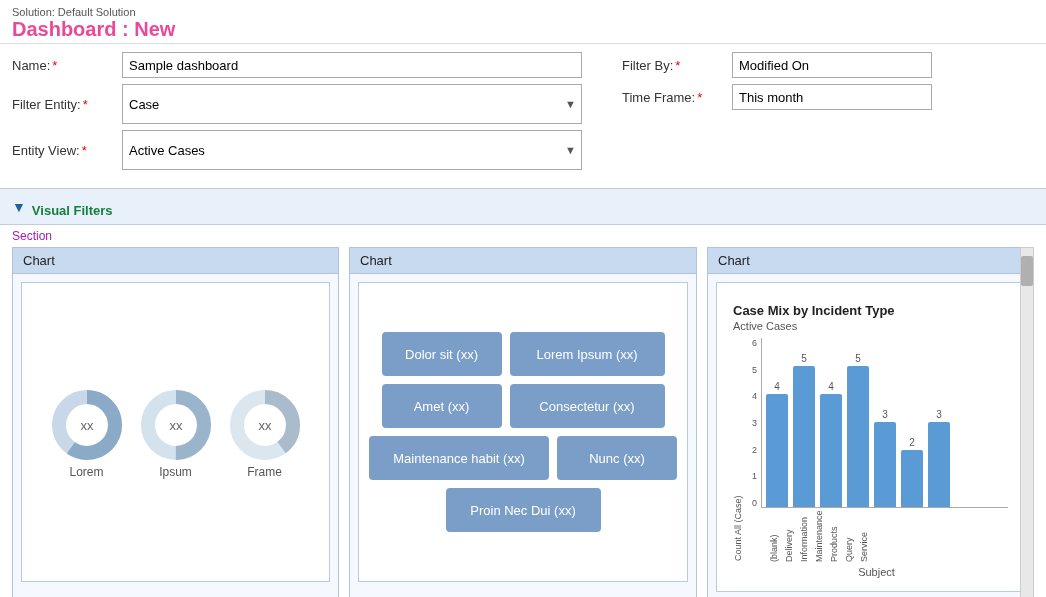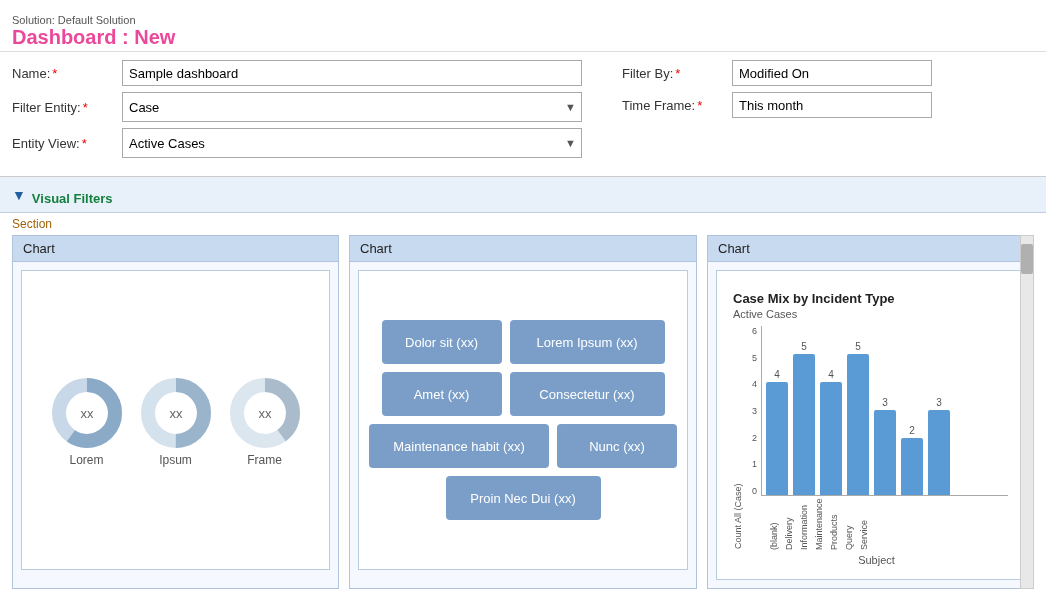--- a/index.html
+++ b/index.html
@@ -1,40 +1,40 @@
 <!DOCTYPE html>
 <html><head>
   <meta charset="utf-8">
   <style>
     * { box-sizing: border-box; margin: 0; padding: 0; }
     body { font-family: 'Segoe UI', Arial, sans-serif; font-size: 13px; background: #fff; color: #333; width: 1046px; }
 
-    .top-bar { padding: 14px 12px 2px 12px; border-bottom: 1px solid #ddd; }
+    .top-bar { padding: 6px 12px 2px 12px; border-bottom: 1px solid #ddd; }
     .solution-label { font-size: 11px; color: #555; }
     .page-title { font-size: 20px; font-weight: bold; color: #ec4899; }
 
     .form-section { padding: 8px 12px; display: grid; grid-template-columns: 1fr 1fr; gap: 4px 0; }
     .form-row { display: flex; align-items: center; margin-bottom: 6px; }
     .form-label { font-size: 13px; color: #333; min-width: 110px; }
     .required { color: #e00; margin-left: 2px; }
     .form-input { border: 1px solid #aaa; padding: 3px 6px; font-size: 13px; height: 26px; background: #fff; }
     .form-input-wide { width: 460px; }
     .form-select-wrap { position: relative; display: inline-block; }
-    .form-select-wrap select { width: 460px; height: 30px; border: 1px solid #aaa; padding: 2px 6px; font-size: 13px; appearance: none; background: #fff; padding-right: 24px; }
+    .form-select-wrap select { width: 460px; height: 40px; border: 1px solid #aaa; padding: 2px 6px; font-size: 13px; appearance: none; background: #fff; padding-right: 24px; }
     .form-select-wrap .chevron { position: absolute; right: 6px; top: 50%; transform: translateY(-50%); font-size: 11px; pointer-events: none; color: #555; }
     .form-input-right { border: 1px solid #aaa; padding: 3px 6px; font-size: 13px; height: 26px; background: #fff; width: 200px; }
 
     .right-col { padding-left: 40px; }
 
     .visual-filters-section { border-top: 1px solid #ccc; margin: 4px 0 0 0; }
     .visual-filters-header { display: flex; align-items: center; background: #e8f0fa; padding: 6px 12px; border-bottom: 1px solid #c0cce0; }
     .vf-collapse-icon { color: #2060a0; margin-right: 6px; font-size: 14px; }
     .vf-title { font-size: 13px; font-weight: bold; color: #15803d; margin-top: 8px; }
 
-    .section-label { padding: 4px 12px; color: #a16207; font-size: 12px; }
+    .section-label { padding: 4px 12px; color: #a21caf; font-size: 12px; }
 
     .charts-row { display: flex; flex-direction: row; gap: 0; padding: 0 12px 12px 12px; }
 
     .chart-card { flex: 1; border: 1px solid #b0c4de; background: #f5f9ff; min-height: 340px; position: relative; }
     .chart-card + .chart-card { margin-left: 10px; }
 
     .chart-header { background: #c8daf0; padding: 5px 10px; font-size: 13px; color: #222; border-bottom: 1px solid #b0c4de; }
 
     .chart-inner { border: 1px solid #b8ccdf; margin: 8px; background: #fff; min-height: 300px; display: flex; align-items: center; justify-content: flex-end; }
 

